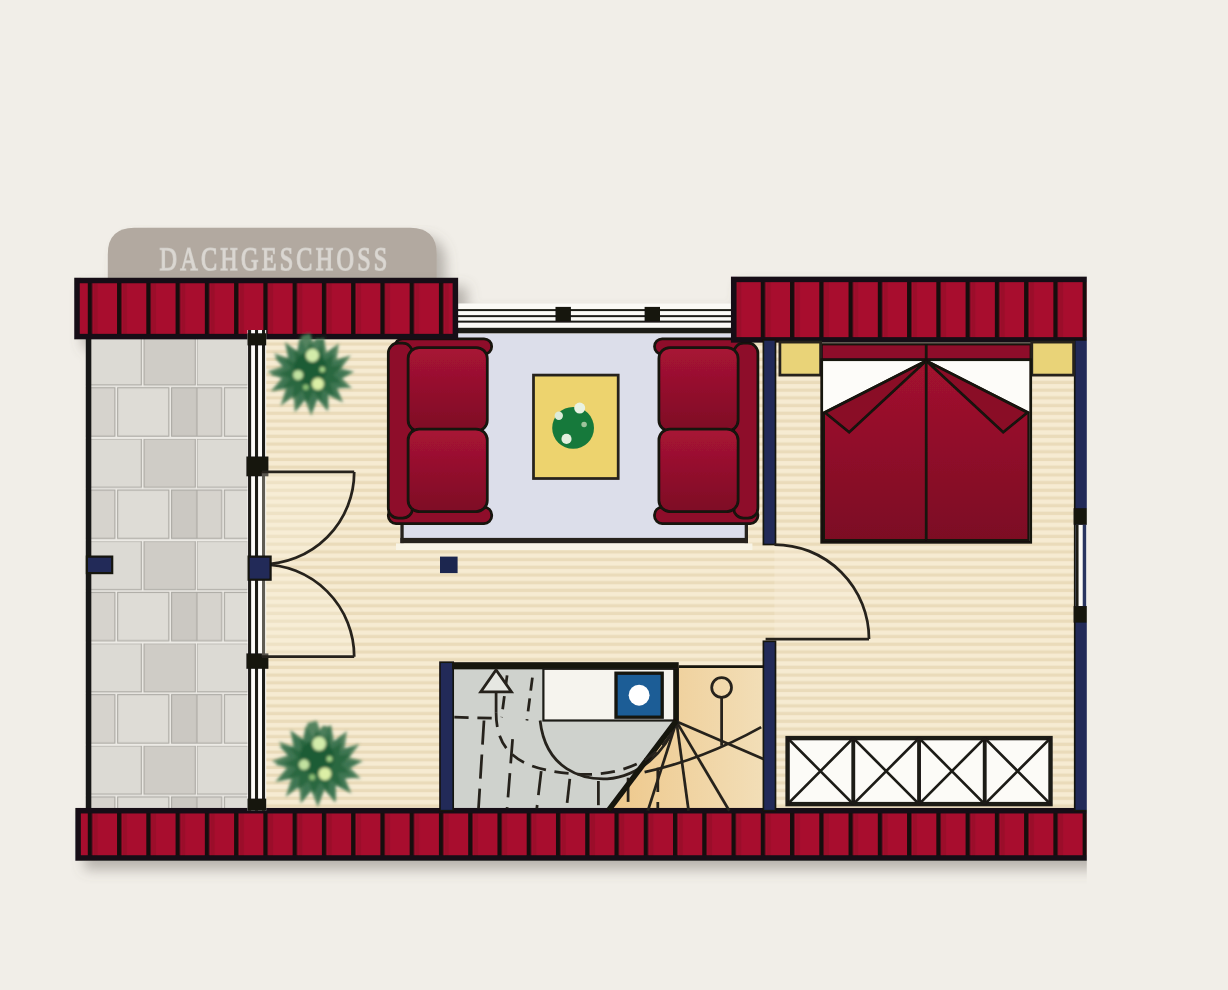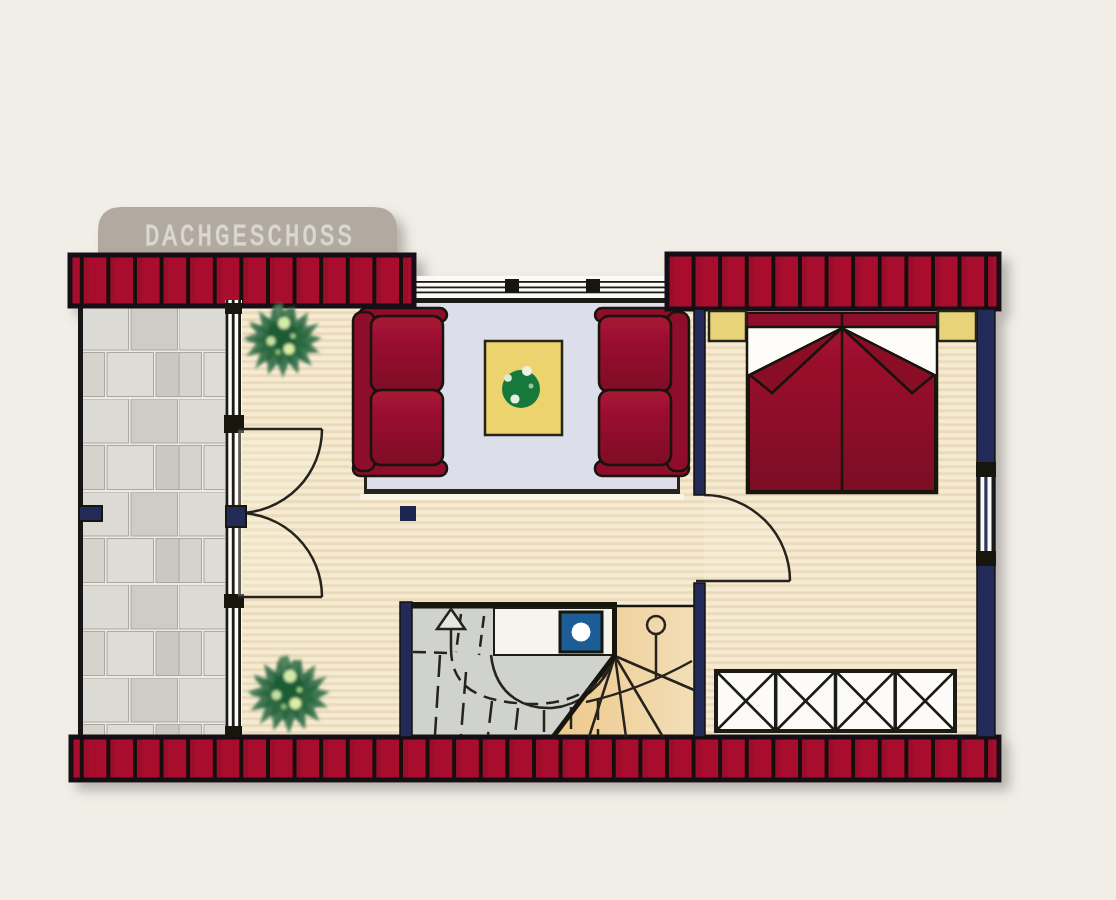--- a/index.html
+++ b/index.html
@@ -1,17 +1,17 @@
 <!DOCTYPE html>
 <html><head>
 <meta charset="utf-8">
 <style>
   html,body{margin:0;padding:0;background:#f1eee8;}
-  #stage{position:relative;width:1116px;height:900px;overflow:hidden;
-         font-family:Liberation Mono, monospace;text-align:right;}
+  #stage{position:relative;width:988px;height:900px;overflow:hidden;
+         font-family:Liberation Serif, serif;text-align:right;}
 </style>
 </head>
 <body>
 <div id="stage">
 <svg width="1116" height="900" viewBox="0 0 1116 900" xmlns="http://www.w3.org/2000/svg">
 <defs>
   <pattern id="wood" width="10" height="7" patternUnits="userSpaceOnUse">
     <rect width="10" height="7" fill="#f6ebd2"></rect>
     <rect y="3.2" width="10" height="3" fill="#eadbba"></rect>
   </pattern>

